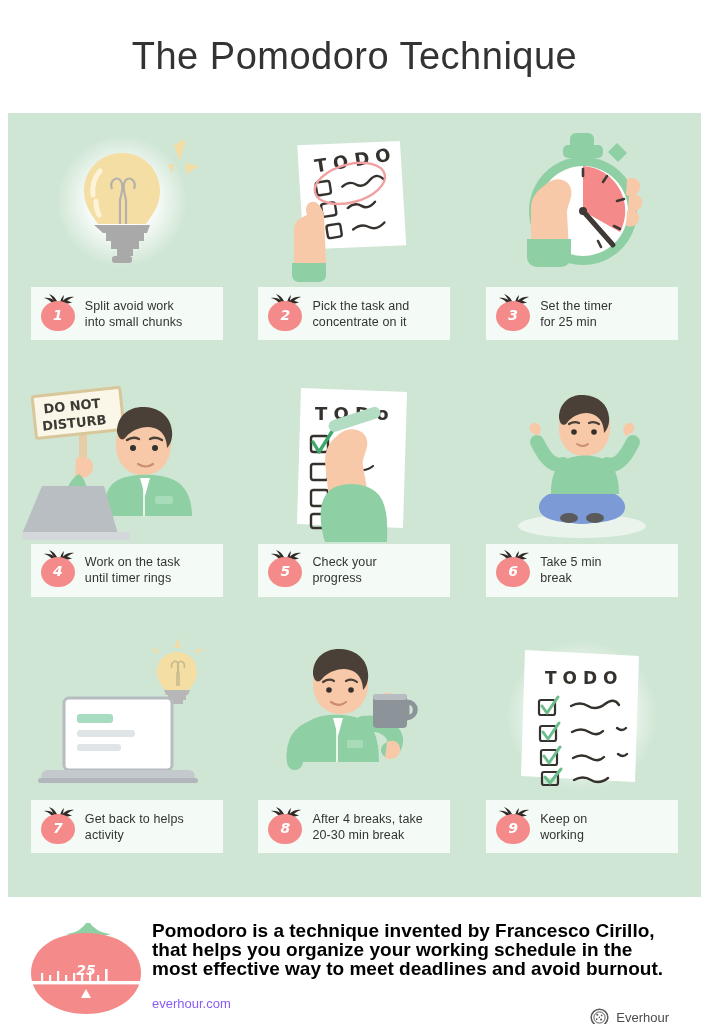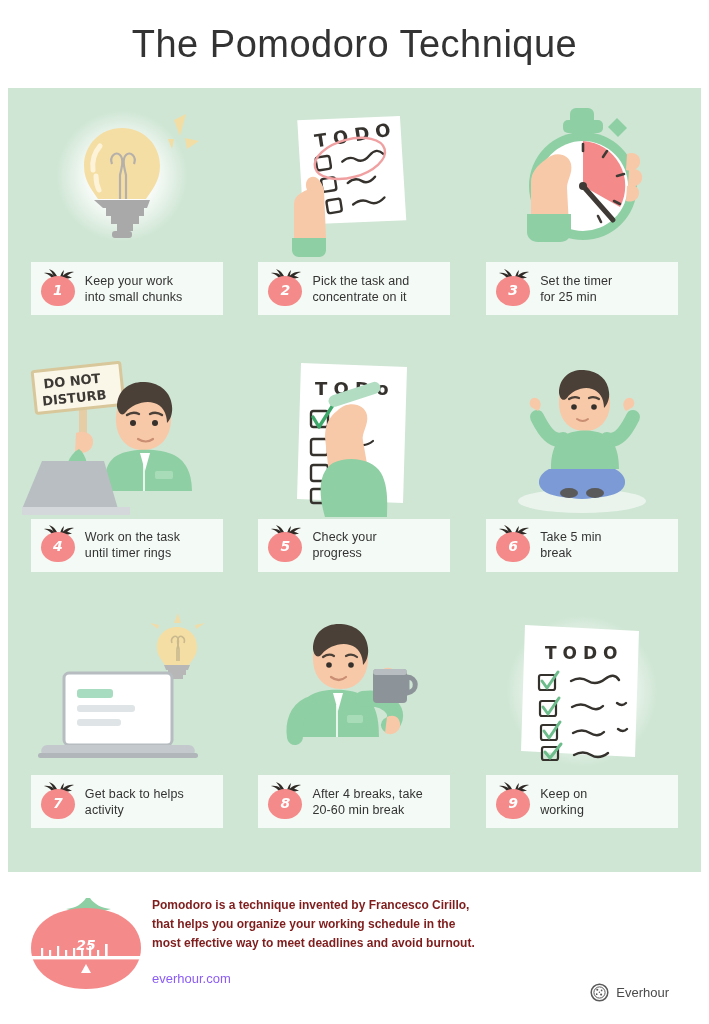--- a/index.html
+++ b/index.html
@@ -11,21 +11,21 @@
     width: 709px;
     height: 1024px;
     font-family: "Liberation Sans", sans-serif;
     color: #3d3d3d;
     overflow: hidden;
     position: relative;
   }
 
   
   .header {
-    height: 88px;
+    height: 113px;
     display: flex;
     align-items: center;
     justify-content: center;
     background: #ffffff;
   }
   .header h1 {
     margin: 0;
     font-size: 38px;
     font-weight: 400;
     letter-spacing: 0.5px;
@@ -134,23 +134,23 @@
     align-items: flex-start;
     justify-content: center;
     padding-top: 4px;
   }
   .footer-text {
     padding-top: 10px;
     flex: 1;
   }
   .footer-text p.desc {
     margin: 0;
-    font-size: 12px;
+    font-size: 19px;
     line-height: 19px;
-    color: #7f1d1d;
+    color: #000000;
     font-weight: 700;
   }
   .footer-text .site {
     margin-top: 18px;
     font-size: 13px;
     color: #8b5cf6;
   }
   .brand {
     position: absolute;
     right: 40px;
@@ -203,21 +203,21 @@
             <path d="M19 14 C18 7 15 2 9 0 C13 4 15 9 16 14 Z" fill="#2f2a26"></path>
             <path d="M19 14 C21 6 27 2 34 3 C28 5 24 9 22 14 Z" fill="#2f2a26"></path>
             <path d="M19 14 C21 8 25 4 32 9 C26 9 23 11 21 15 Z" fill="#2f2a26"></path>
             <path d="M19 15 C19 9 21 4 24 1 C23 6 22 11 21 15 Z" fill="#2f2a26"></path>
             <rect x="17" y="8" width="3" height="9" rx="1.5" fill="#2f2a26"></rect>
           </svg>
           <div class="tomato-body"></div>
           <div class="num">1</div>
         </div>
         <div class="caption">
-          <div>Keep your work</div>
+          <div>Split avoid work</div>
           <div>into small chunks</div>
         </div>
       </div>
     </div>
 
     <div class="cell">
       <div class="art">
         <svg width="210" height="168" viewBox="0 0 210 168">
           <g transform="rotate(-9 105 84)">
             <path d="M58 18 L160 30 L150 134 L48 122 Z" fill="#ffffff"></path>
@@ -499,21 +499,21 @@
             <path d="M19 14 C21 6 27 2 34 3 C28 5 24 9 22 14 Z" fill="#2f2a26"></path>
             <path d="M19 14 C21 8 25 4 32 9 C26 9 23 11 21 15 Z" fill="#2f2a26"></path>
             <path d="M19 15 C19 9 21 4 24 1 C23 6 22 11 21 15 Z" fill="#2f2a26"></path>
             <rect x="17" y="8" width="3" height="9" rx="1.5" fill="#2f2a26"></rect>
           </svg>
           <div class="tomato-body"></div>
           <div class="num">8</div>
         </div>
         <div class="caption">
           <div>After 4 breaks, take</div>
-          <div>20-60 min break</div>
+          <div>20-30 min break</div>
         </div>
       </div>
     </div>
 
     <div class="cell">
       <div class="art">
         <svg width="210" height="168" viewBox="0 0 210 168">
           <defs>
             <radialGradient id="glow9" cx="50%" cy="50%" r="50%">
               <stop offset="45%" stop-color="#ffffff" stop-opacity="0.9"></stop>

